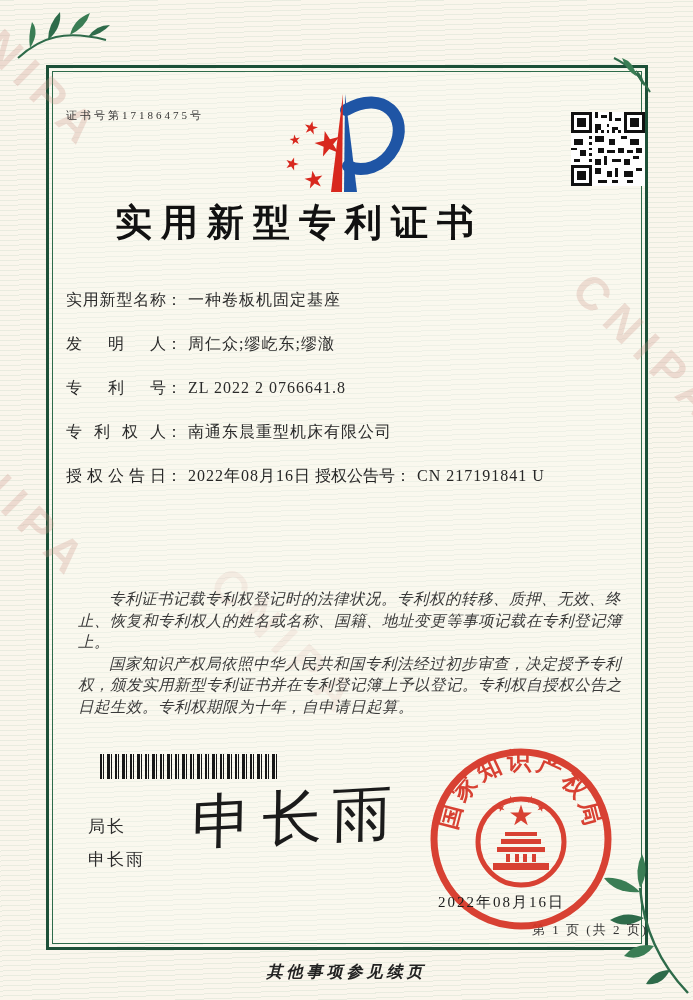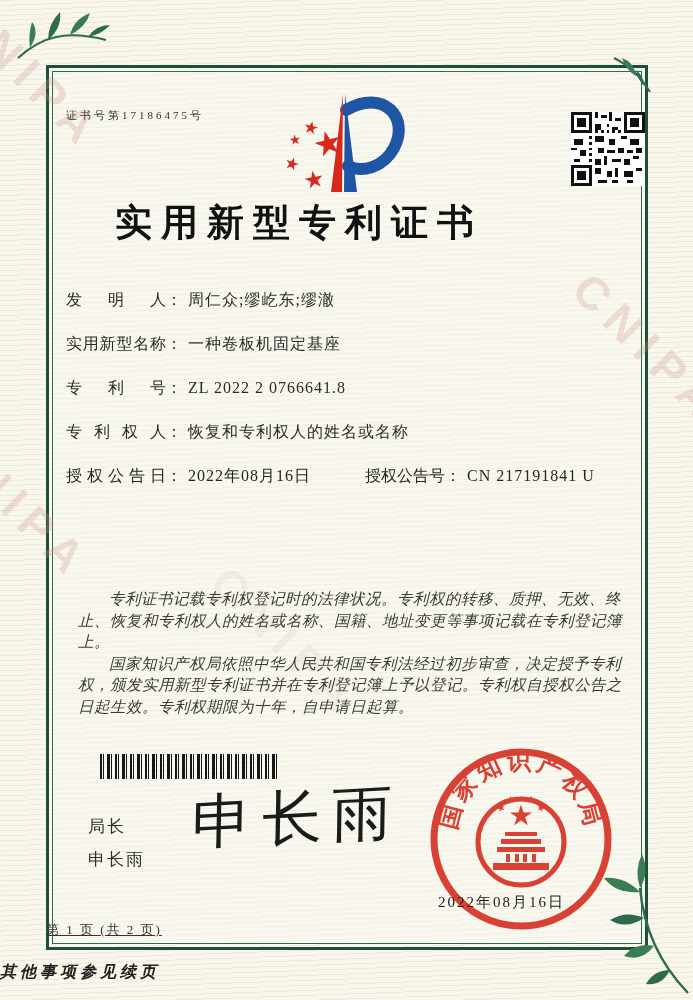--- a/index.html
+++ b/index.html
@@ -50,21 +50,21 @@
   
   .fields { position:absolute; left:66px; top:290px; width:566px; z-index:3; }
   .frow { height:44px; font-size:16px; color:#2b2b2b; white-space:nowrap; }
   .flabel {
     display:inline-block; width:100px; text-align:justify; text-align-last:justify;
     letter-spacing:0;
   }
   .fcolon { display:inline-block; margin-right:6px; }
   .fvalue { letter-spacing:1px; }
   .grant-row { height:44px; font-size:16px; white-space:nowrap; }
-  .grant-no { margin-left:50px; }
+  .grant-no { }
   
   .paras {
     position:absolute; left:78px; top:588px; width:548px; z-index:3;
     font-size:15.5px; line-height:21.5px; color:#3a3a3a;
     font-style:italic; letter-spacing:0.5px;
   }
   .paras p { text-indent:2em; margin:0; }
   
   .barcode {
     position:absolute; left:100px; top:754px; width:178px; height:25px; z-index:3;
@@ -86,25 +86,25 @@
     font-family:"Liberation Sans","DejaVu Sans",sans-serif;
     font-size:17px; color:#2e2e2e; letter-spacing:2px; line-height:33px;margin-left:12px;
   }
   .signature {
     position:absolute; left:192px; top:778px; z-index:3;
     font-size:60px; color:#1b1b1b; letter-spacing:10px;
     transform:rotate(-3deg) skewX(-4deg); white-space:nowrap;
   }
   
   .page-no {
-    position:absolute; left:46px; top:921px; width:602px; text-align:left;
-    font-size:13px; letter-spacing:2px; color:#333; z-index:3;text-decoration:underline;
+    position:absolute; left:46px; top:921px; width:602px; text-align:right;
+    font-size:13px; letter-spacing:2px; color:#333; z-index:3;
   }
   .cont-note {
-    position:absolute; left:0; top:962px; width:693px; text-align:left;
+    position:absolute; left:0; top:962px; width:693px; text-align:center;
     font-size:16px; font-weight:bold; letter-spacing:4px; color:#222;
     font-style:italic; z-index:3;
   }
   
   .orn { position:absolute; z-index:2; pointer-events:none; }
   .orn-tl { left:14px; top:0px; }
   .orn-tr { left:610px; top:52px; }
   .orn-br { left:578px; top:848px; }
 </style>
 </head>
@@ -219,30 +219,30 @@
       <rect x="9" y="23" width="3" height="1"></rect>
         <rect x="14" y="23" width="2" height="1"></rect>
         <rect x="19" y="23" width="2" height="1"></rect>
     </g>
   </svg>
 
   <div class="title">实用新型专利证书</div>
 
   <div class="fields">
     <div class="frow">
+      <span class="flabel">实用新型名称</span><span class="fcolon">：</span><span class="fvalue">一种卷板机固定基座</span>
+    </div>
+    <div class="frow">
       <span class="flabel">发明人</span><span class="fcolon">：</span><span class="fvalue">周仁众;缪屹东;缪澈</span>
     </div>
     <div class="frow">
-      <span class="flabel">实用新型名称</span><span class="fcolon">：</span><span class="fvalue">一种卷板机固定基座</span>
-    </div>
-    <div class="frow">
       <span class="flabel">专利号</span><span class="fcolon">：</span><span class="fvalue">ZL 2022 2 0766641.8</span>
     </div>
     <div class="frow">
-      <span class="flabel">专利权人</span><span class="fcolon">：</span><span class="fvalue">恢复和专利权人的姓名或名称</span>
+      <span class="flabel">专利权人</span><span class="fcolon">：</span><span class="fvalue">南通东晨重型机床有限公司</span>
     </div>
     <div class="grant-row">
       <span class="flabel">授权公告日</span><span class="fcolon">：</span><span class="fvalue">2022年08月16日</span>
       <span class="grant-no"><span>授权公告号</span><span class="fcolon">：</span><span class="fvalue">CN 217191841 U</span></span>
     </div>
   </div>
 
   <div class="paras">
     <p>专利证书记载专利权登记时的法律状况。专利权的转移、质押、无效、终止、恢复和专利权人的姓名或名称、国籍、地址变更等事项记载在专利登记簿上。</p>
     <p>国家知识产权局依照中华人民共和国专利法经过初步审查，决定授予专利权，颁发实用新型专利证书并在专利登记簿上予以登记。专利权自授权公告之日起生效。专利权期限为十年，自申请日起算。</p>

